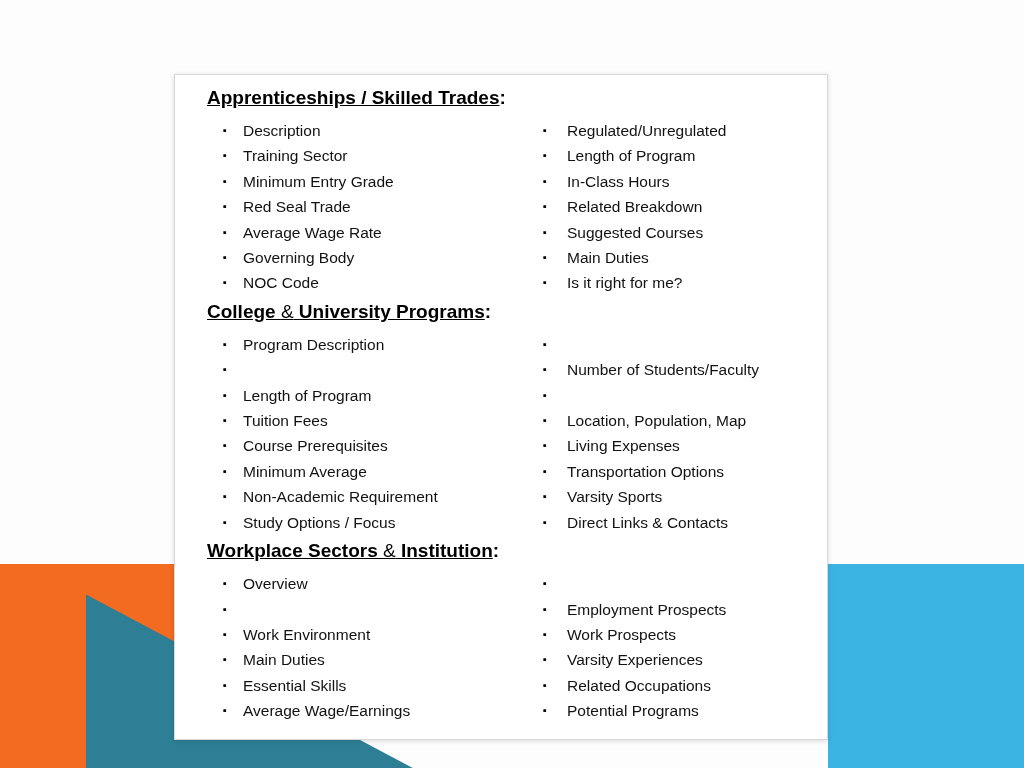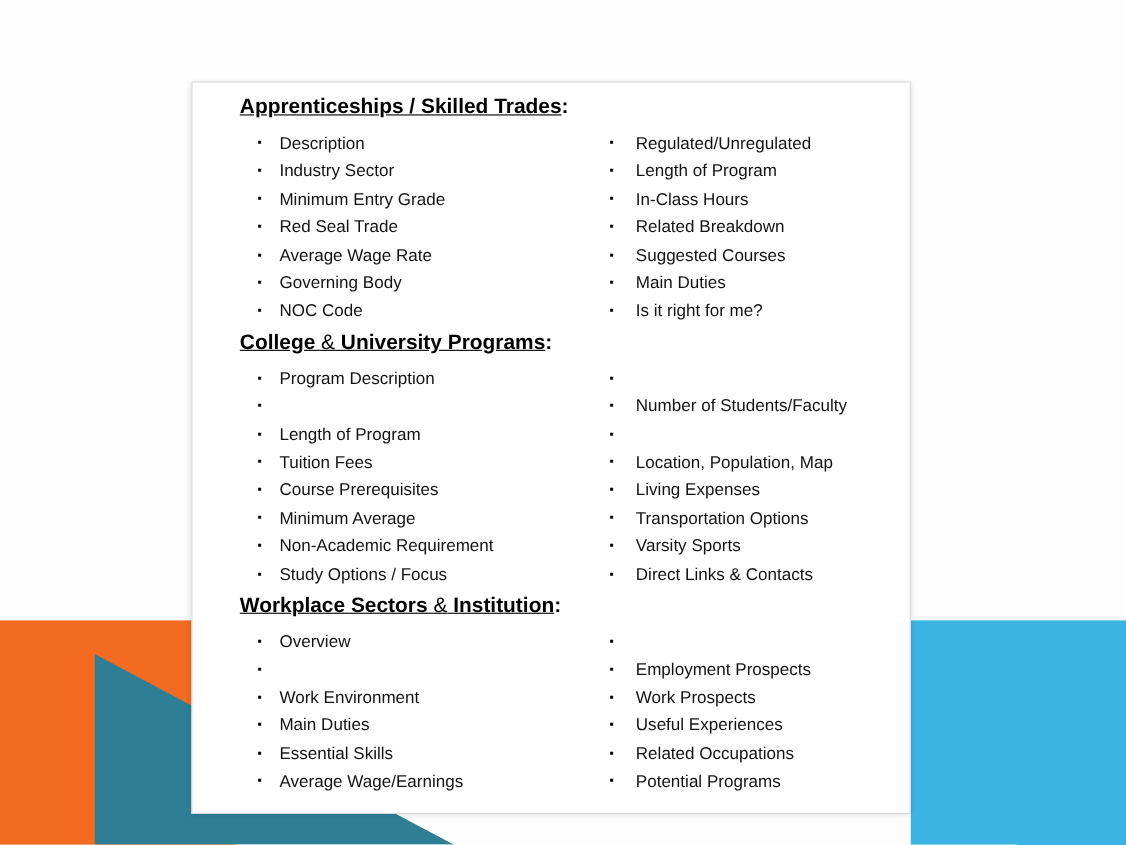--- a/index.html
+++ b/index.html
@@ -17,21 +17,21 @@
     clip-path:polygon(20% 15%, 96% 100%, 20% 100%);
   }
   .shape-blue{left:828px;top:564px;width:196px;height:204px;background:#3CB4E3;}
 
   
   .card{
     position:absolute;z-index:2;box-sizing:border-box;
     left:174px;top:74px;width:654px;height:666px;
     background:#ffffff;border:1px solid #d8d8d8;
     box-shadow:0 1px 5px rgba(0,0,0,.15);
-    padding:12px 18px 0 43px;
+    padding:12px 18px 0 32px;
   }
 
   h2{font-size:19px;font-weight:700;color:#000;margin:5px 0 9px;letter-spacing:0;}
   .sec:first-of-type h2{margin-top:0;}
   h2 .u{text-decoration:underline;}
   h2 .amp{font-weight:400;text-decoration:underline;}
   h2 .colon{text-decoration:none;}
 
   .cols{display:grid;grid-template-columns:320px 1fr;}
   ul{list-style:none;margin:0;padding:0 0 0 16px;}
@@ -54,21 +54,21 @@
   <div class="sec">
     <h2><span class="u">Apprenticeships / Skilled Trades</span><span class="amp"></span><span class="u"></span><span class="colon">:</span></h2>
     <div class="cols">
       <ul class="col-left">
         <li>
             <span class="blt">▪</span>
             <span class="txt">Description</span>
           </li>
         <li>
             <span class="blt">▪</span>
-            <span class="txt">Industry Sector</span>
+            <span class="txt">Training Sector</span>
           </li>
         <li>
             <span class="blt">▪</span>
             <span class="txt">Minimum Entry Grade</span>
           </li>
         <li>
             <span class="blt">▪</span>
             <span class="txt">Red Seal Trade</span>
           </li>
         <li>
@@ -223,21 +223,21 @@
         <li>
             <span class="blt">▪</span>
             <span class="txt">Employment Prospects</span>
           </li>
         <li>
             <span class="blt">▪</span>
             <span class="txt">Work Prospects</span>
           </li>
         <li>
             <span class="blt">▪</span>
-            <span class="txt">Useful Experiences</span>
+            <span class="txt">Varsity Experiences</span>
           </li>
         <li>
             <span class="blt">▪</span>
             <span class="txt">Related Occupations</span>
           </li>
         <li>
             <span class="blt">▪</span>
             <span class="txt">Potential Programs</span>
           </li>
       </ul>

